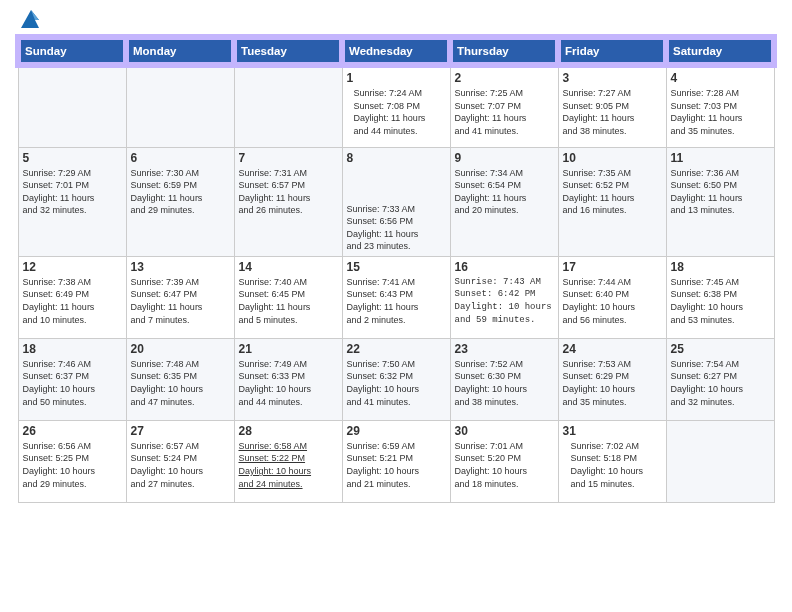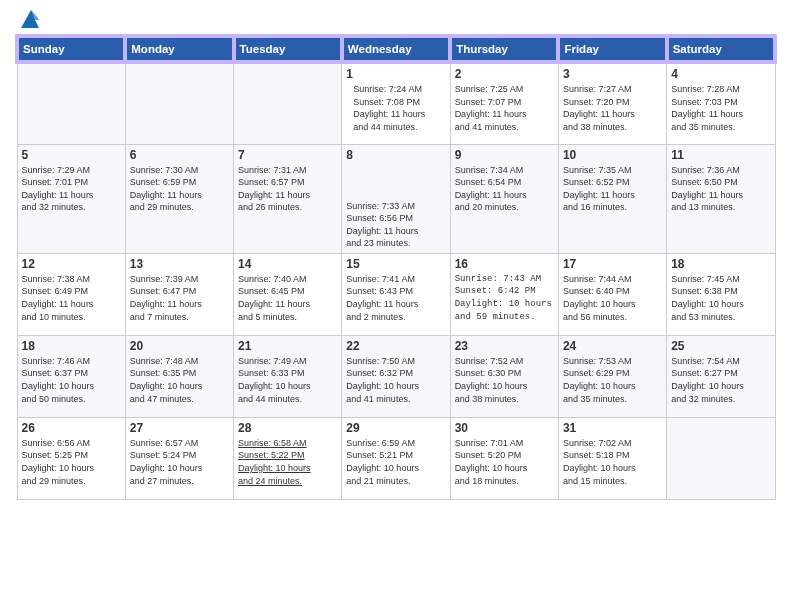--- a/index.html
+++ b/index.html
@@ -45,21 +45,21 @@
       border-collapse: collapse;
       table-layout: fixed;
     }
     .calendar-table th {
       background-color: #2a5eac;
       color: #fff;
       font-size: 11.5px;
       font-weight: bold;
       padding: 5px 4px;
       text-align: left;
-      border: 4px solid #c4b5fd;
+      border: 6px solid #c4b5fd;
     }
     .calendar-table td {
       border: 1px solid #ccc;
       vertical-align: top;
       padding: 3px 4px 3px 4px;
       font-size: 9.5px;
       color: #333;
       height: 82px;
       width: 113px;
       background: #fff;
@@ -133,21 +133,21 @@
           <td>
             <span class="day-number">2</span>
             <div class="day-info" style="white-space: pre-line;">Sunrise: 7:25 AM
 Sunset: 7:07 PM
 Daylight: 11 hours
 and 41 minutes.</div>
           </td>
           <td>
             <span class="day-number">3</span>
             <div class="day-info" style="white-space: pre-line;">Sunrise: 7:27 AM
-Sunset: 7:20 PM
+Sunset: 9:05 PM
 Daylight: 11 hours
 and 38 minutes.</div>
           </td>
           <td>
             <span class="day-number">4</span>
             <div class="day-info" style="white-space: pre-line;">Sunrise: 7:28 AM
 Sunset: 7:03 PM
 Daylight: 11 hours
 and 35 minutes.</div>
           </td>
@@ -336,21 +336,21 @@
           </td>
           <td>
             <span class="day-number">30</span>
             <div class="day-info" style="white-space: pre-line;">Sunrise: 7:01 AM
 Sunset: 5:20 PM
 Daylight: 10 hours
 and 18 minutes.</div>
           </td>
           <td>
             <span class="day-number">31</span>
-            <div class="day-info" style="white-space: pre-line;">Sunrise: 7:02 AM
+            <div class="day-info" style="white-space: pre-line; margin-left: 8px;">Sunrise: 7:02 AM
 Sunset: 5:18 PM
 Daylight: 10 hours
 and 15 minutes.</div>
           </td>
           <td class="empty"></td>
         </tr>
       </tbody>
   </table>
 </div>
 

